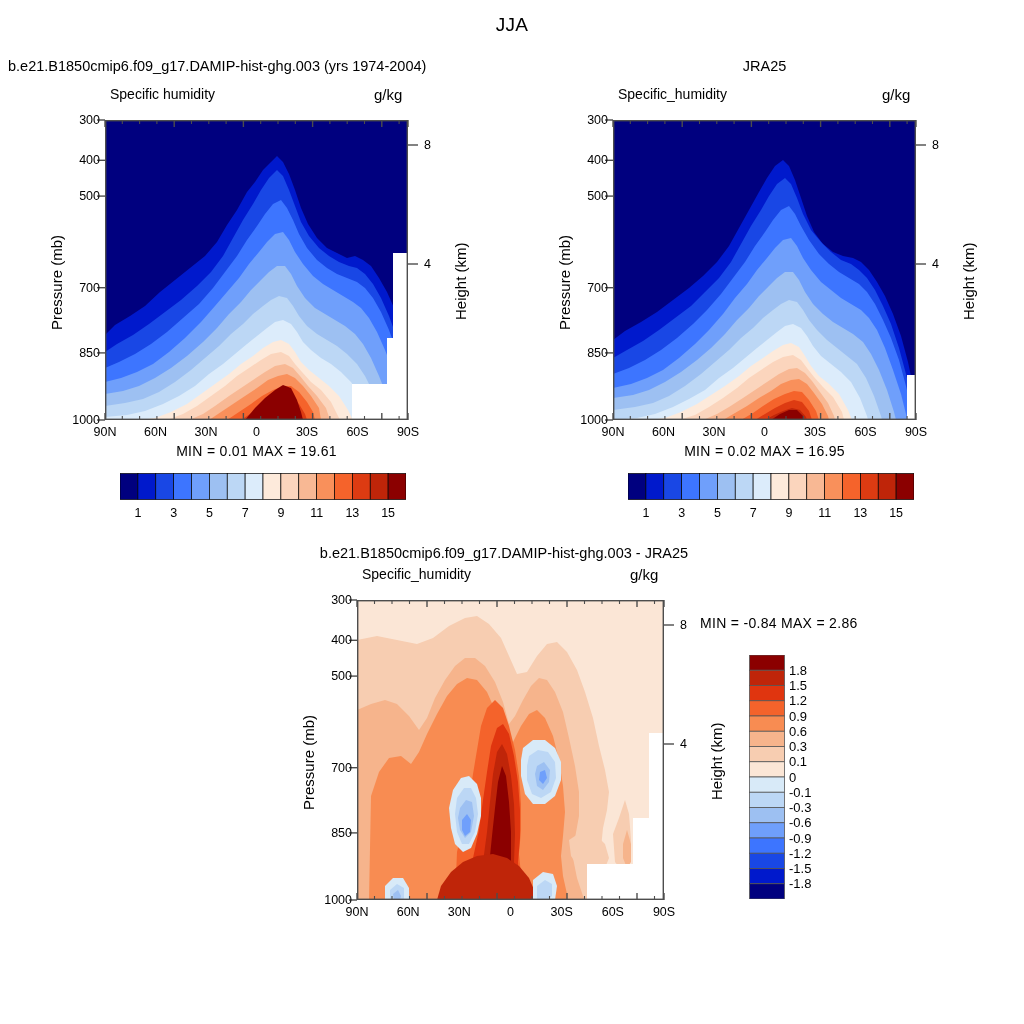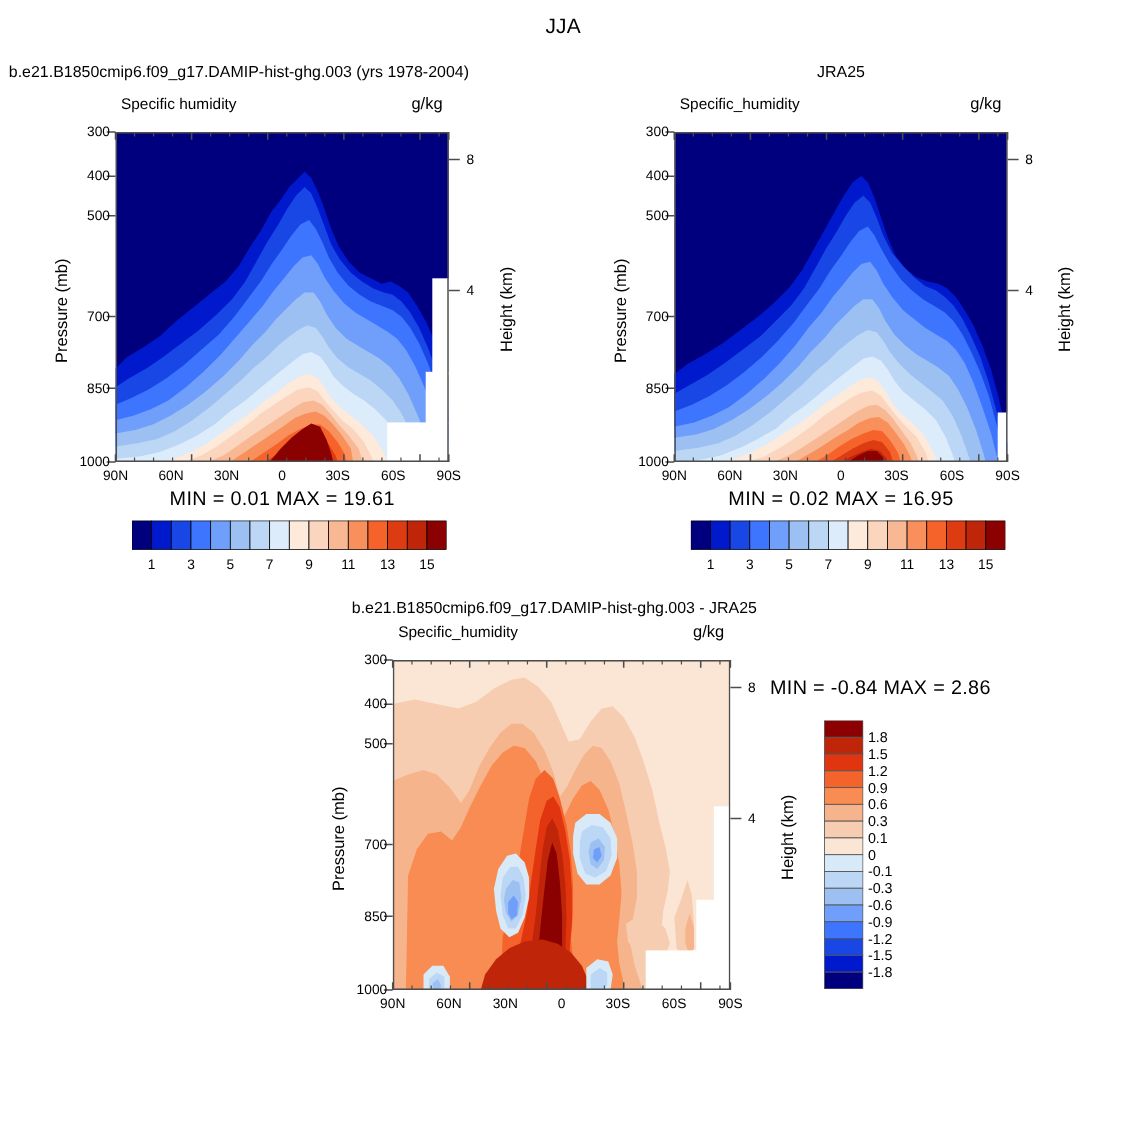--- a/index.html
+++ b/index.html
@@ -8,40 +8,40 @@
     font-family:"Liberation Sans", sans-serif;color:#000;
     overflow:hidden;
   }
   .abs{position:absolute;}
   .ctr{text-align:center;}
   .main-title{font-size:19px;letter-spacing:.2px;}
   .panel-title{font-size:14.5px;}
   .varname{font-size:14px;}
   .units{font-size:15px;}
   .ticklab{font-size:12.5px;}
-  .minmax{font-size:18px;letter-spacing:.3px;}
+  .minmax{font-size:14px;letter-spacing:.3px;}
   .ylabel{
     font-size:15px;transform-origin:0 0;
     white-space:nowrap;
   }
   .rot-left{transform:rotate(-90deg);}
   .rot-right{transform:rotate(-90deg);}
   svg{display:block;}
   .frame{fill:none;stroke:#4d4d4d;stroke-width:1.4;}
   .tick{stroke:#4d4d4d;stroke-width:1.4;}
   .tickminor{stroke:#4d4d4d;stroke-width:1.1;}
   .cbarcell{stroke:#000;stroke-width:.7;}
   .vcell{stroke:#555;stroke-width:.8;}
 </style>
 </head>
 <body>
 
 <div class="abs ctr main-title" style="left:0;top:14px;width:1024px;">JJA</div>
 
-<div class="abs panel-title" style="left:8px;top:58px;">b.e21.B1850cmip6.f09_g17.DAMIP-hist-ghg.003 (yrs 1978-2004)</div>
+<div class="abs panel-title" style="left:8px;top:58px;">b.e21.B1850cmip6.f09_g17.DAMIP-hist-ghg.003 (yrs 1974-2004)</div>
 
 <div class="abs varname" style="left:110px;top:86px;">Specific humidity</div>
 <div class="abs units" style="left:374px;top:86px;">g/kg</div>
 
 <div class="abs" style="left:105px;top:120px;">
 <svg width="303" height="300" viewBox="0 0 303 300">
   <defs>
     <clipPath id="clipA">
           <rect x="0" y="0" width="303" height="300"></rect>
         </clipPath>

